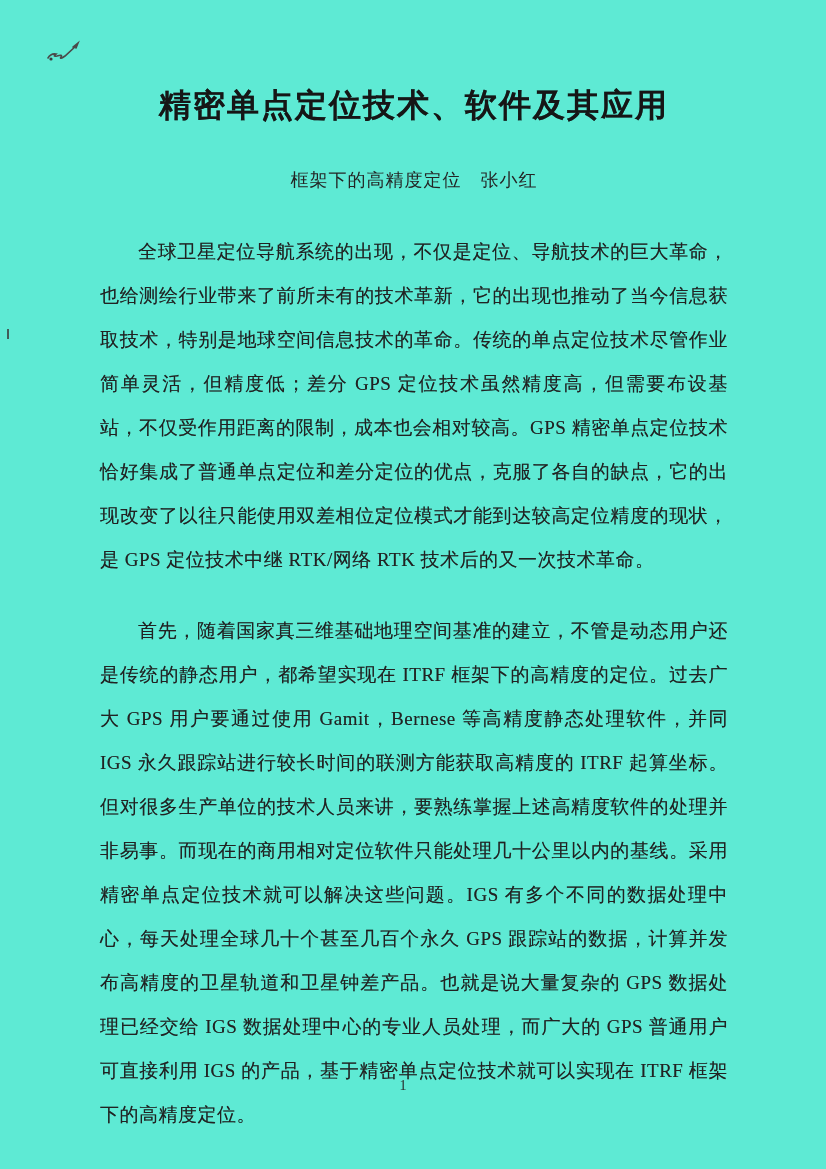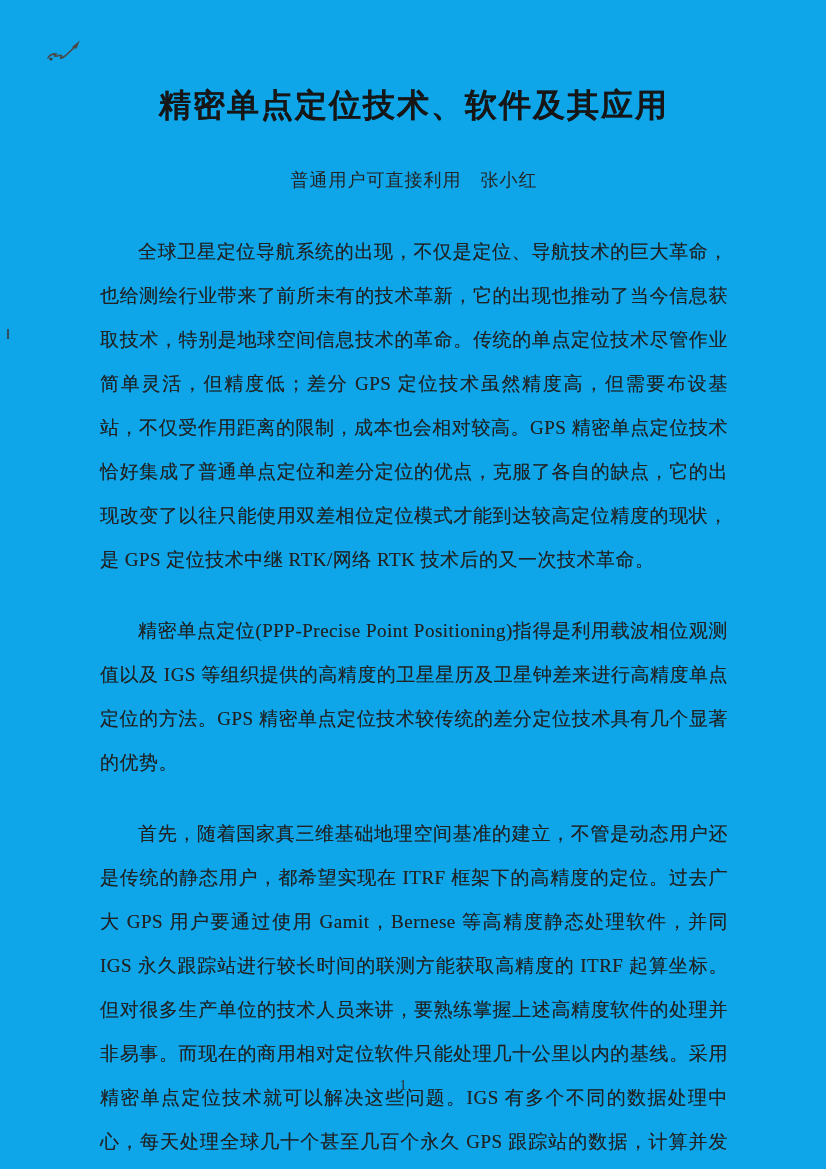--- a/index.html
+++ b/index.html
@@ -2,21 +2,21 @@
 <html><head>
 <meta charset="utf-8">
 <style>
   * { margin: 0; padding: 0; box-sizing: border-box; }
   html, body { background: #e8e8e8; }
   .page {
     position: relative;
     width: 826px;
     height: 1169px;
     margin: 0 auto;
-    background: #0ea5e9;
+    background: #5eead4;
     overflow: hidden;
     font-family: "Liberation Serif", "DejaVu Serif", serif;
     color: #1f1f1f;
   }
   
   .scan-noise {
     position: absolute;
     inset: 0;
     pointer-events: none;
     background:
@@ -97,24 +97,23 @@
   <svg class="pen-scribble" viewBox="0 0 50 36" xmlns="http://www.w3.org/2000/svg">
     <path d="M6,26 q3,-5 8,-4 q-4,3 1,2 q6,-2 4,1 q-2,3 4,-1 l12,-11 m-4,2 l5,-4 l-2,5" fill="none" stroke="#4a4a4a" stroke-width="1.6" stroke-linecap="round"></path>
     <circle cx="9" cy="27" r="1.6" fill="#3c3c3c"></circle>
   </svg>
 
   <div class="margin-tick"></div>
 
   <div class="content">
     <h1 class="doc-title">精密单点定位技术、软件及其应用</h1>
 
-    <div class="doc-byline">普通用户可直接利用　张小红</div>
+    <div class="doc-byline">框架下的高精度定位　张小红</div>
 
     <p class="doc-paragraph">全球卫星定位导航系统的出现，不仅是定位、导航技术的巨大革命，也给测绘行业带来了前所未有的技术革新，它的出现也推动了当今信息获取技术，特别是地球空间信息技术的革命。传统的单点定位技术尽管作业简单灵活，但精度低；差分 GPS 定位技术虽然精度高，但需要布设基站，不仅受作用距离的限制，成本也会相对较高。GPS 精密单点定位技术恰好集成了普通单点定位和差分定位的优点，克服了各自的缺点，它的出现改变了以往只能使用双差相位定位模式才能到达较高定位精度的现状，是 GPS 定位技术中继 RTK/网络 RTK 技术后的又一次技术革命。</p>
 
-    <p class="doc-paragraph">精密单点定位(PPP-Precise Point Positioning)指得是利用载波相位观测值以及 IGS 等组织提供的高精度的卫星星历及卫星钟差来进行高精度单点定位的方法。GPS 精密单点定位技术较传统的差分定位技术具有几个显著的优势。</p>
 
     <p class="doc-paragraph">首先，随着国家真三维基础地理空间基准的建立，不管是动态用户还是传统的静态用户，都希望实现在 ITRF 框架下的高精度的定位。过去广大 GPS 用户要通过使用 Gamit，Bernese 等高精度静态处理软件，并同 IGS 永久跟踪站进行较长时间的联测方能获取高精度的 ITRF 起算坐标。但对很多生产单位的技术人员来讲，要熟练掌握上述高精度软件的处理并非易事。而现在的商用相对定位软件只能处理几十公里以内的基线。采用精密单点定位技术就可以解决这些问题。IGS 有多个不同的数据处理中心，每天处理全球几十个甚至几百个永久 GPS 跟踪站的数据，计算并发布高精度的卫星轨道和卫星钟差产品。也就是说大量复杂的 GPS 数据处理已经交给 IGS 数据处理中心的专业人员处理，而广大的 GPS 普通用户可直接利用 IGS 的产品，基于精密单点定位技术就可以实现在 ITRF 框架下的高精度定位。</p>
   </div>
 
   <div class="page-number">1</div>
 
 </div>
 
 </body></html>

